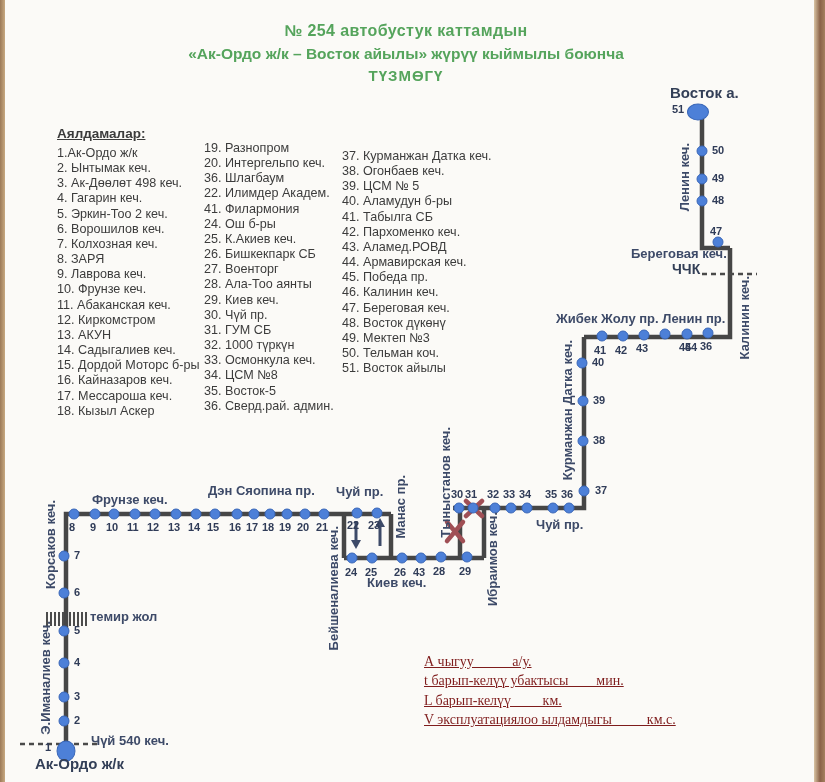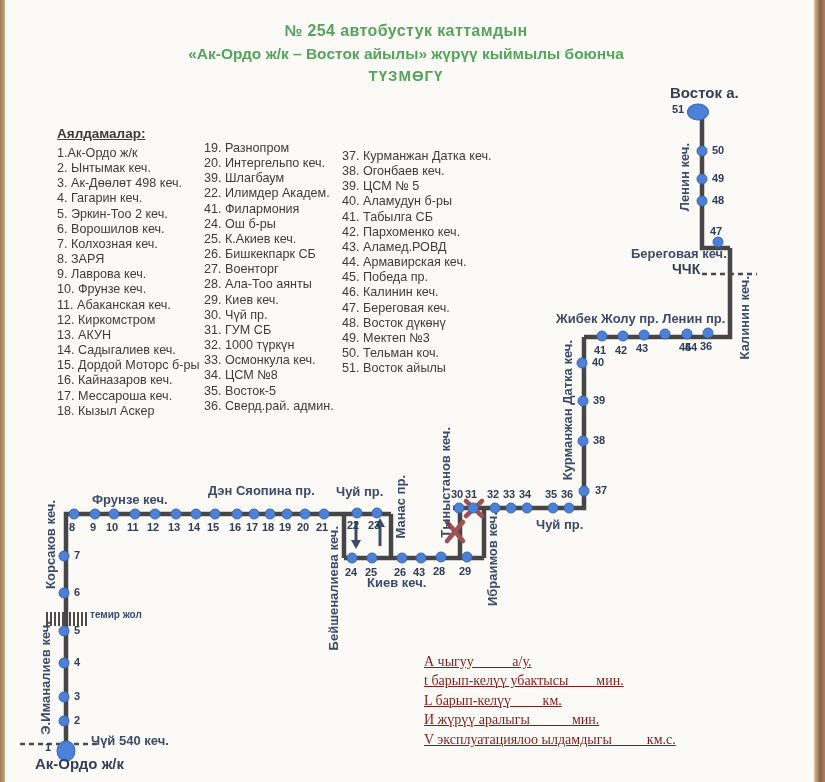--- a/index.html
+++ b/index.html
@@ -54,21 +54,21 @@
       <div>13. АКУН</div>
       <div>14. Садыгалиев кеч.</div>
       <div>15. Дордой Моторс б-ры</div>
       <div>16. Кайназаров кеч.</div>
       <div>17. Мессароша кеч.</div>
       <div>18. Кызыл Аскер</div>
     </div>
   <div class="col c2">
       <div>19. Разнопром</div>
       <div>20. Интергельпо кеч.</div>
-      <div>39. Шлагбаум</div>
+      <div>36. Шлагбаум</div>
       <div>22. Илимдер Академ.</div>
       <div>41. Филармония</div>
       <div>24. Ош б-ры</div>
       <div>25. К.Акиев кеч.</div>
       <div>26. Бишкекпарк СБ</div>
       <div>27. Военторг</div>
       <div>28. Ала-Тоо аянты</div>
       <div>29. Киев кеч.</div>
       <div>30. Чүй пр.</div>
       <div>31. ГУМ СБ</div>
@@ -251,27 +251,26 @@
         <div class="slabel" style="left: 536px; top: 517px;">Чуй пр.</div>
         <div class="slabel v" style="left: 438px; top: 427px;">Тыныстанов кеч.</div>
         <div class="slabel v" style="left: 485px; top: 512px;">Ибраимов кеч.</div>
         <div class="slabel v" style="left: 393px; top: 475px;">Манас пр.</div>
         <div class="slabel v" style="left: 326px; top: 526px;">Бейшеналиева кеч.</div>
         <div class="slabel" style="left: 336px; top: 484px;">Чуй пр.</div>
         <div class="slabel" style="left: 367px; top: 575px;">Киев кеч.</div>
         <div class="slabel" style="left: 208px; top: 483px;">Дэн Сяопина пр.</div>
         <div class="slabel" style="left: 92px; top: 492px;">Фрунзе кеч.</div>
         <div class="slabel v" style="left: 43px; top: 500px;">Корсаков кеч.</div>
-        <div class="slabel" style="left: 90px; top: 609px; font-size: 10px;">темир жол</div>
+        <div class="slabel" style="left: 90px; top: 609px; font-size: 13px;">темир жол</div>
         <div class="slabel v" style="left: 38px; top: 621px;">Э.Иманалиев кеч.</div>
         <div class="slabel" style="left: 91px; top: 733px;">Чүй 540 кеч.</div>
         <div class="slabel b" style="left: 35px; top: 755px; font-size: 15px;">Ак-Ордо ж/к</div>
       </div>
   </div>
 
   <div class="notes" id="notes">
       <div>А чыгуу  _____а/у.</div>
       <div>t барып-келүү убактысы____мин.</div>
       <div>L барып-келүү  ____км.</div>
-      <div>И жүрүү аралыгы _____   мин.</div>
       <div>V эксплуатациялоо ылдамдыгы ____ км.с.</div>
     </div>
 </div>
 
 </body></html>

